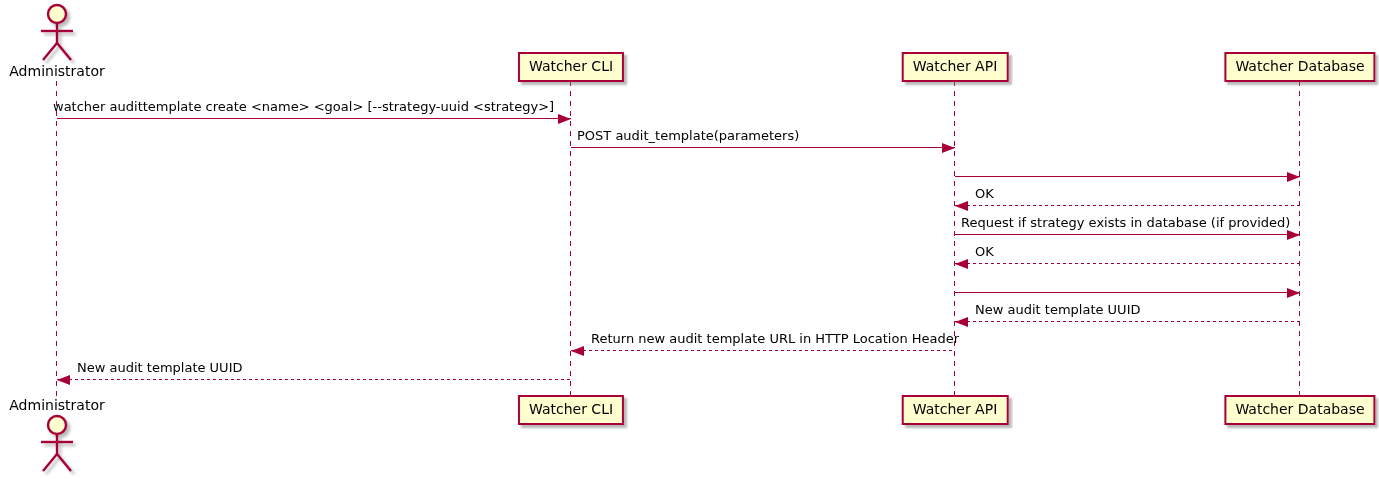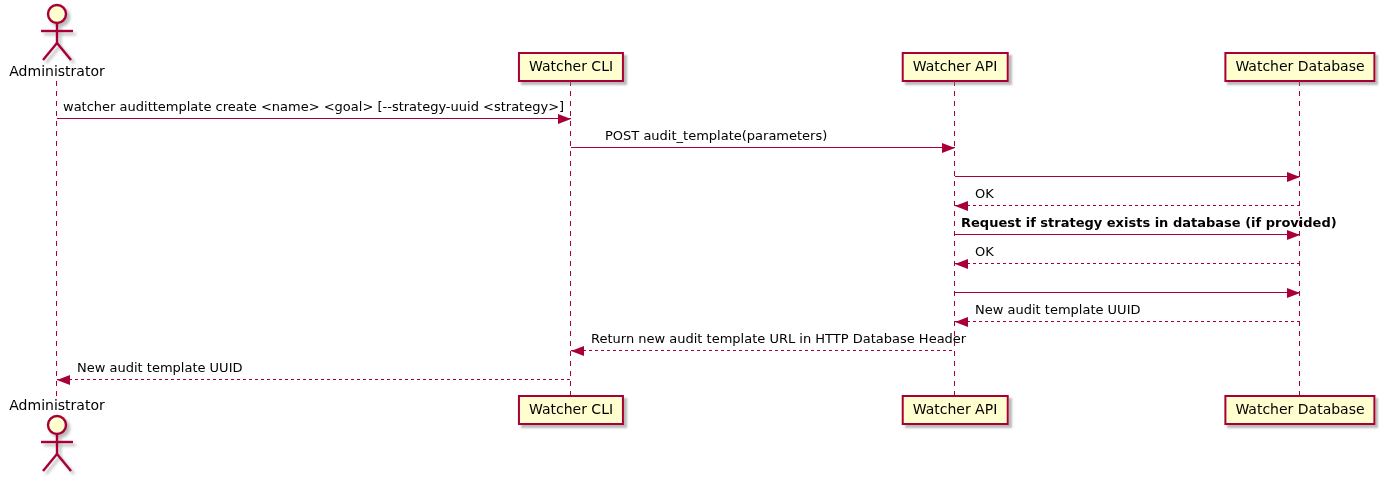--- a/index.html
+++ b/index.html
@@ -95,41 +95,41 @@
 <div class="lifeline" style="left: 56px; top: 81px; height: 315px;"></div>
     <div class="lifeline" style="left: 570px; top: 81px; height: 315px;"></div>
     <div class="participant" style="left: 571px; top: 52px;">Watcher CLI</div>
     <div class="participant" style="left: 571px; top: 395px;">Watcher CLI</div>
     <div class="lifeline" style="left: 954px; top: 81px; height: 315px;"></div>
     <div class="participant" style="left: 955px; top: 52px;">Watcher API</div>
     <div class="participant" style="left: 955px; top: 395px;">Watcher API</div>
     <div class="lifeline" style="left: 1299px; top: 81px; height: 315px;"></div>
     <div class="participant" style="left: 1300px; top: 52px;">Watcher Database</div>
     <div class="participant" style="left: 1300px; top: 395px;">Watcher Database</div>
-    <div class="msg-label" style="left: 63px; top: 99px;">watcher audittemplate create &lt;name&gt; &lt;goal&gt; [--strategy-uuid &lt;strategy&gt;]</div>
+    <div class="msg-label" style="left: 53px; top: 99px;">watcher audittemplate create &lt;name&gt; &lt;goal&gt; [--strategy-uuid &lt;strategy&gt;]</div>
     <div class="msg-line solid" style="left: 57px; top: 118px; width: 514px;"></div>
     <div class="arrowhead right" style="left: 558px; top: 114px;"></div>
-    <div class="msg-label" style="left: 577px; top: 128px; margin-left: 28px;">POST audit_template(parameters)</div>
+    <div class="msg-label" style="left: 577px; top: 128px;">POST audit_template(parameters)</div>
     <div class="msg-line solid" style="left: 571px; top: 147px; width: 384px;"></div>
     <div class="arrowhead right" style="left: 942px; top: 143px;"></div>
     <div class="msg-line solid" style="left: 955px; top: 176px; width: 345px;"></div>
     <div class="arrowhead right" style="left: 1287px; top: 172px;"></div>
     <div class="msg-label" style="left: 975px; top: 186px;">OK</div>
     <div class="msg-line dashed" style="left: 955px; top: 205px; width: 345px;"></div>
     <div class="arrowhead left" style="left: 955px; top: 201px;"></div>
-    <div class="msg-label" style="left: 961px; top: 215px; font-weight: bold;">Request if strategy exists in database (if provided)</div>
+    <div class="msg-label" style="left: 961px; top: 215px;">Request if strategy exists in database (if provided)</div>
     <div class="msg-line solid" style="left: 955px; top: 234px; width: 345px;"></div>
     <div class="arrowhead right" style="left: 1287px; top: 230px;"></div>
     <div class="msg-label" style="left: 975px; top: 244px;">OK</div>
     <div class="msg-line dashed" style="left: 955px; top: 263px; width: 345px;"></div>
     <div class="arrowhead left" style="left: 955px; top: 259px;"></div>
     <div class="msg-line solid" style="left: 955px; top: 292px; width: 345px;"></div>
     <div class="arrowhead right" style="left: 1287px; top: 288px;"></div>
     <div class="msg-label" style="left: 975px; top: 302px;">New audit template UUID</div>
     <div class="msg-line dashed" style="left: 955px; top: 321px; width: 345px;"></div>
     <div class="arrowhead left" style="left: 955px; top: 317px;"></div>
-    <div class="msg-label" style="left: 591px; top: 331px;">Return new audit template URL in HTTP Database Header</div>
+    <div class="msg-label" style="left: 591px; top: 331px;">Return new audit template URL in HTTP Location Header</div>
     <div class="msg-line dashed" style="left: 571px; top: 350px; width: 384px;"></div>
     <div class="arrowhead left" style="left: 571px; top: 346px;"></div>
     <div class="msg-label" style="left: 77px; top: 360px;">New audit template UUID</div>
     <div class="msg-line dashed" style="left: 57px; top: 379px; width: 514px;"></div>
     <div class="arrowhead left" style="left: 57px; top: 375px;"></div>
   </div>
 
 </body></html>

